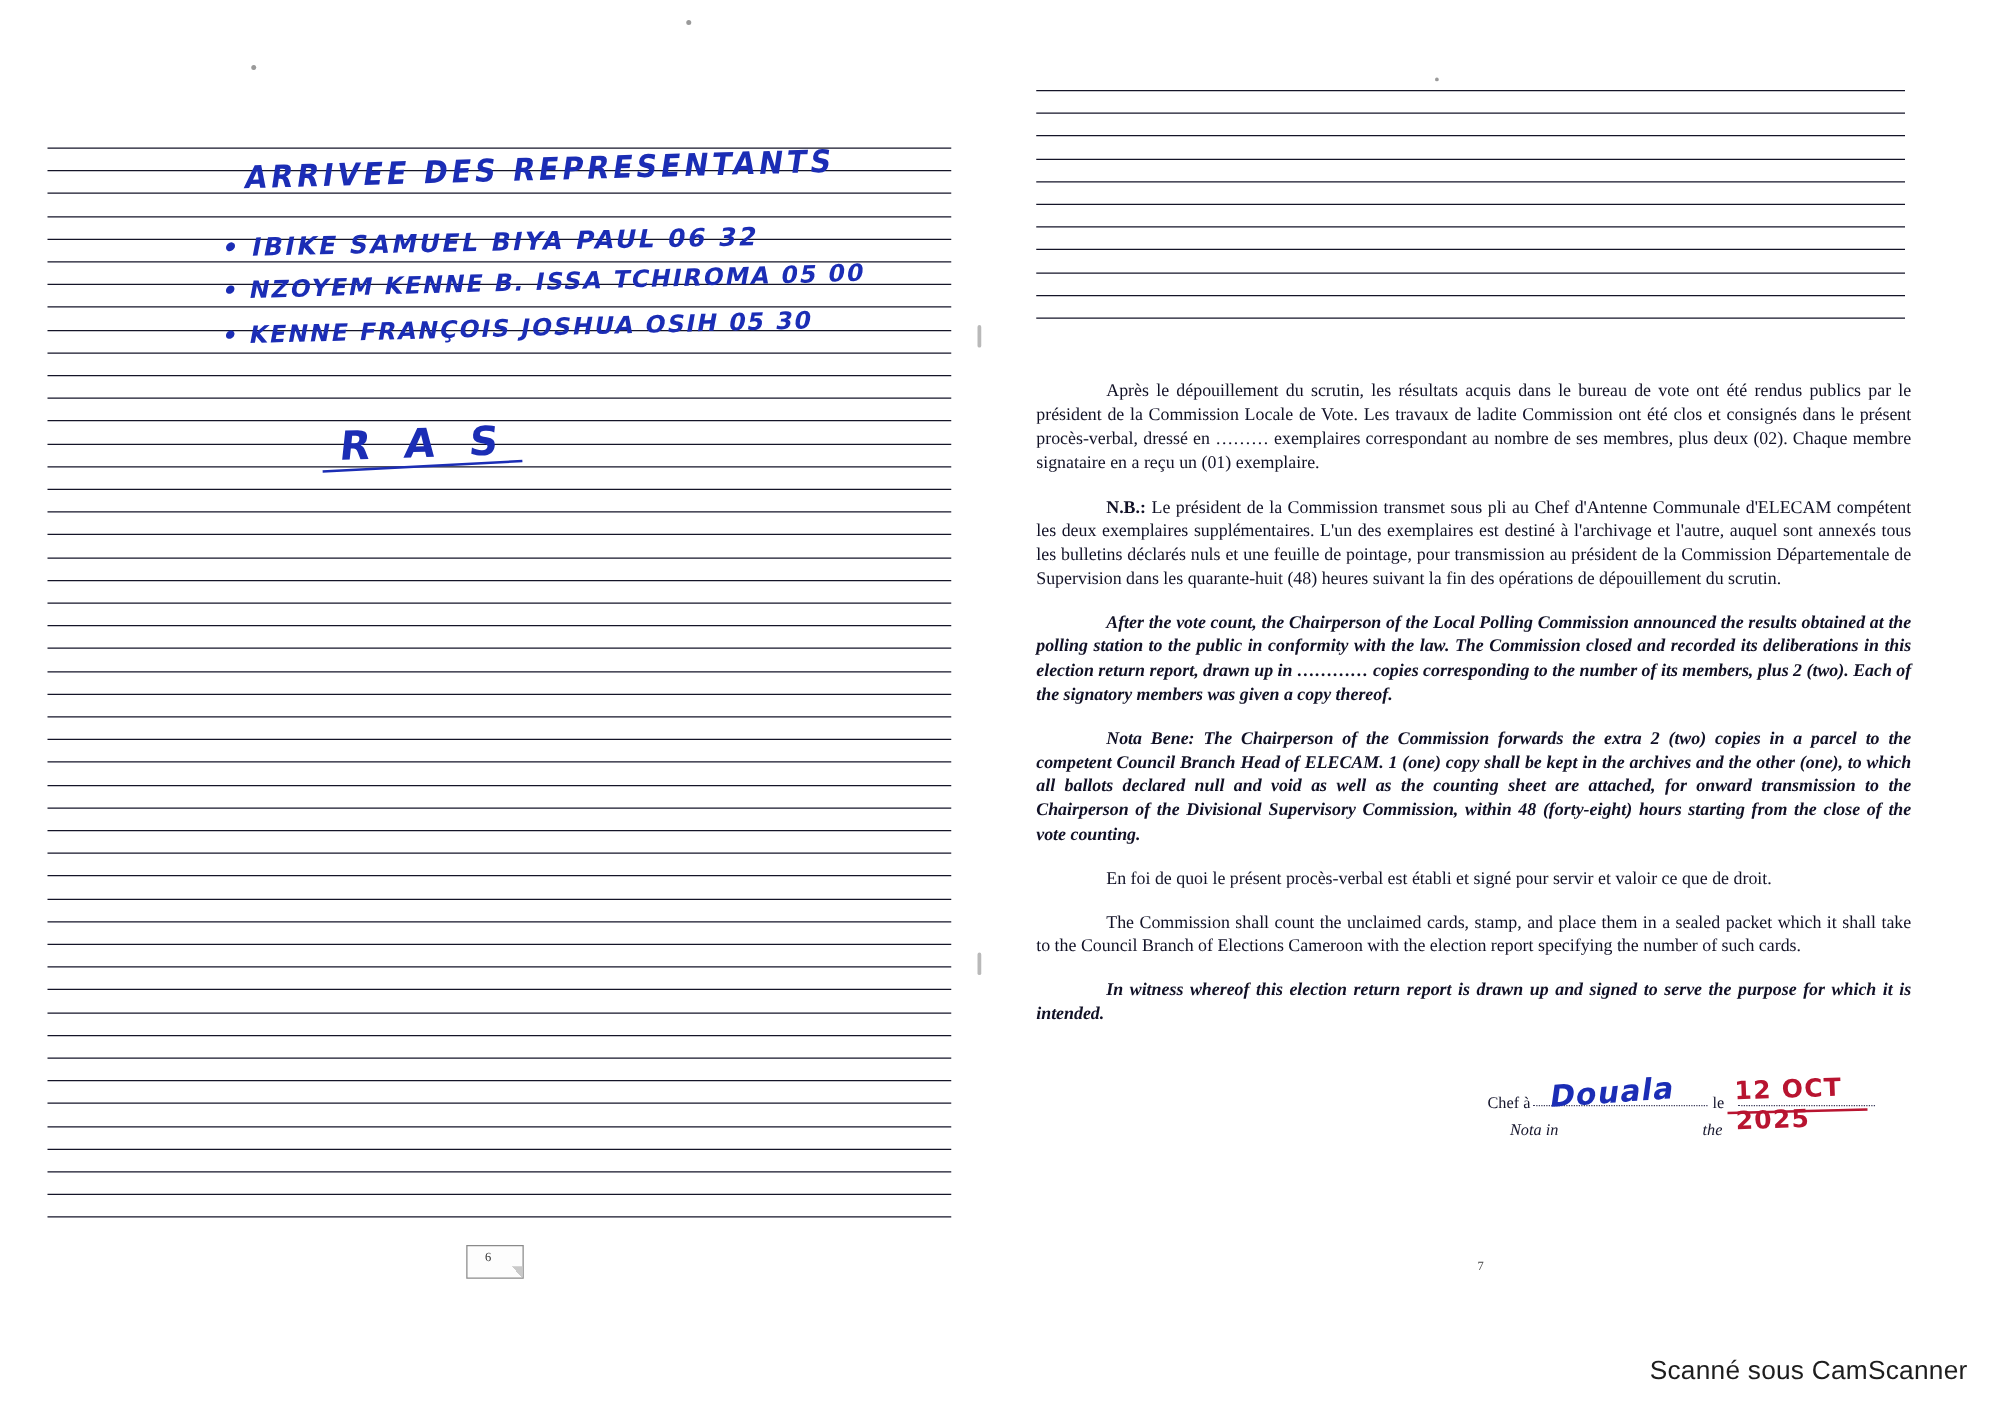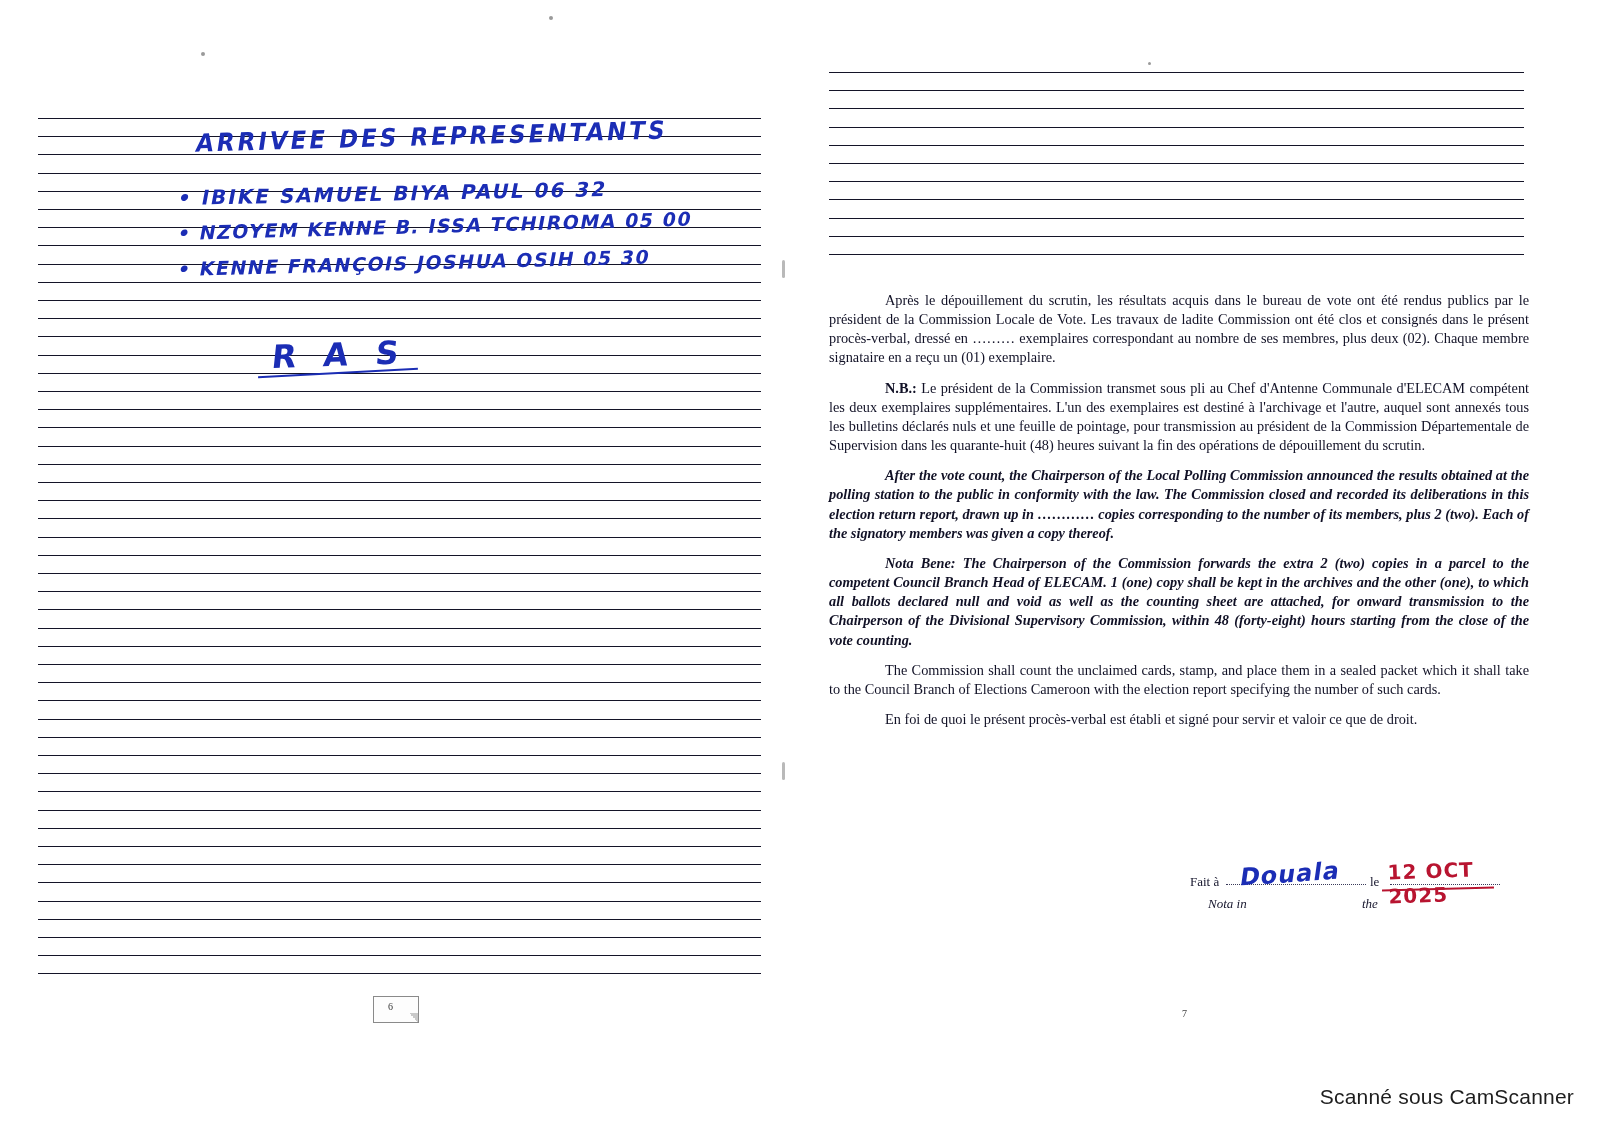--- a/index.html
+++ b/index.html
@@ -174,21 +174,21 @@
     position: absolute;
     left: 9px;
     top: 288px;
     width: 700px;
     font-size: 14.3px;
     line-height: 1.34;
     text-align: justify;
     color: #111126;
   }
   .body-text p {
-    margin: 3px 0 11px 0;
+    margin: 16px 0 11px 0;
     text-indent: 56px;
     font-family: Liberation Serif, serif;
   }
   .body-text p.ital {
     font-style: italic;
     font-weight: 600;
   }
   .body-text .bold {
     font-weight: bold;
   }
@@ -395,26 +395,27 @@
         <div class="rule" style="top: 145.6px;"></div>
         <div class="rule" style="top: 163.8px;"></div>
         <div class="rule" style="top: 182px;"></div>
       </div>
 
     <div class="body-text" id="body-text">
         <p>Après le dépouillement du scrutin, les résultats acquis dans le bureau de vote ont été rendus publics par le président de la Commission Locale de Vote. Les travaux de ladite Commission ont été clos et consignés dans le présent procès-verbal, dressé en ……… exemplaires correspondant au nombre de ses membres, plus deux (02). Chaque membre signataire en a reçu un (01) exemplaire.</p>
         <p><span class="bold">N.B.:</span> Le président de la Commission transmet sous pli au Chef d'Antenne Communale d'ELECAM compétent les deux exemplaires supplémentaires. L'un des exemplaires est destiné à l'archivage et l'autre, auquel sont annexés tous les bulletins déclarés nuls et une feuille de pointage, pour transmission au président de la Commission Départementale de Supervision dans les quarante-huit (48) heures suivant la fin des opérations de dépouillement du scrutin.</p>
         <p class="ital">After the vote count, the Chairperson of the Local Polling Commission announced the results obtained at the polling station to the public in conformity with the law. The Commission closed and recorded its deliberations in this election return report, drawn up in ………… copies corresponding to the number of its members, plus 2 (two). Each of the signatory members was given a copy thereof.</p>
         <p class="ital"><span class="bolditalic">Nota Bene:</span> The Chairperson of the Commission forwards the extra 2 (two) copies in a parcel to the competent Council Branch Head of ELECAM. 1 (one) copy shall be kept in the archives and the other (one), to which all ballots declared null and void as well as the counting sheet are attached, for onward transmission to the Chairperson of the Divisional Supervisory Commission, within 48 (forty-eight) hours starting from the close of the vote counting.</p>
+        <p>En foi de quoi le présent procès-verbal est établi et signé pour servir et valoir ce que de droit.</p>
         <p>The Commission shall count the unclaimed cards, stamp, and place them in a sealed packet which it shall take to the Council Branch of Elections Cameroon with the election report specifying the number of such cards.</p>
-        <p>En foi de quoi le présent procès-verbal est établi et signé pour servir et valoir ce que de droit.</p>
+        <p class="ital">In witness whereof this election return report is drawn up and signed to serve the purpose for which it is intended.</p>
       </div>
 
     <div class="sig-row">
-      <span class="sig-label fr1">Fait à</span>
+      <span class="sig-label fr1">Chef à</span>
       <span class="sig-label en1">Nota in</span>
       <span class="sig-label fr2">le</span>
       <span class="sig-label en2">the</span>
       <span class="dots1"></span>
       <span class="dots2"></span>
       <span class="hw-place">Douala</span>
       <span class="stamp-date">12 OCT 2025</span>
       <span class="stamp-underline"></span>
     </div>
   </div>

